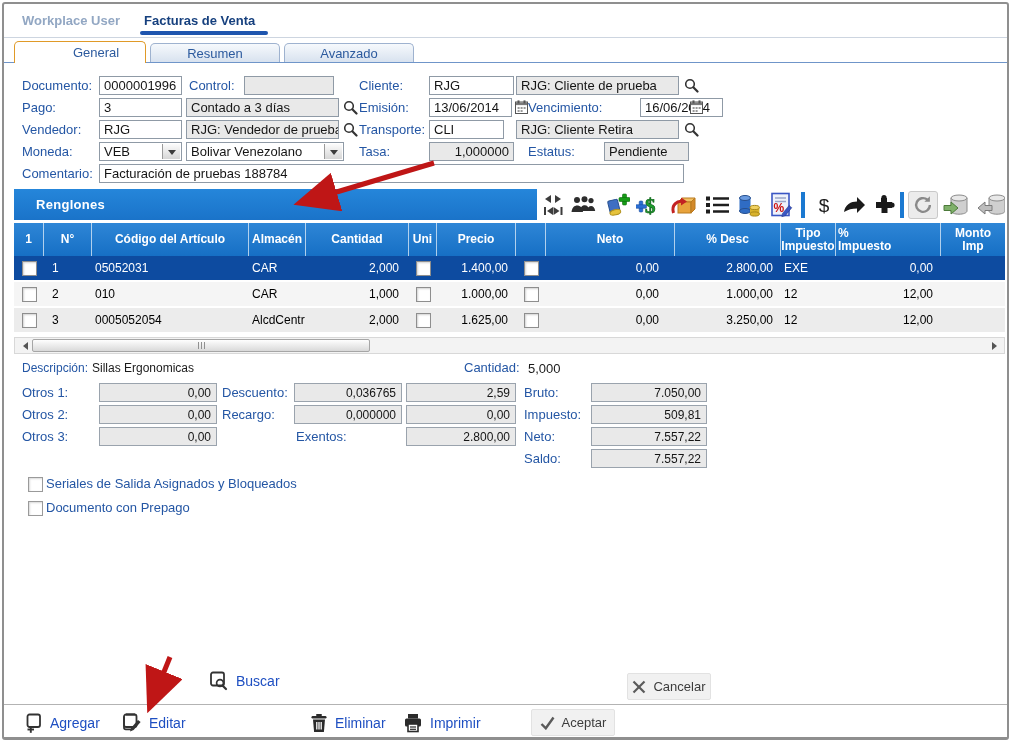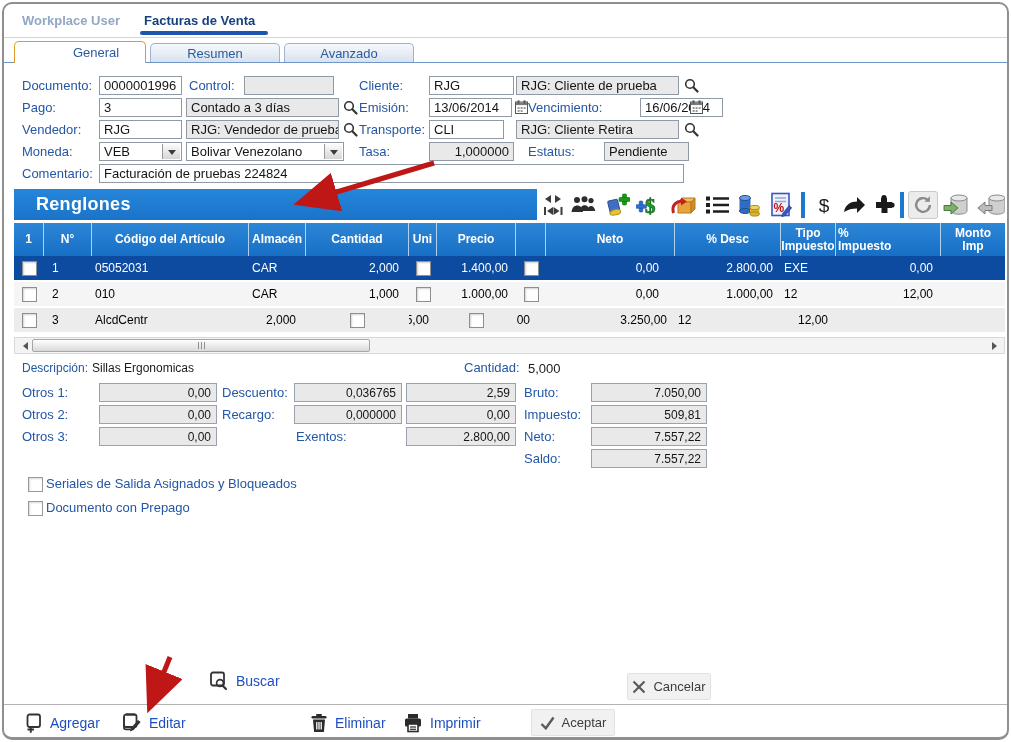--- a/index.html
+++ b/index.html
@@ -1,17 +1,17 @@
 <!DOCTYPE html>
 <html><head>
 <meta charset="utf-8">
 <style>
   html,body{margin:0;padding:0;background:#fff;}
   body{width:1011px;height:742px;position:relative;font-family:"Liberation Sans",sans-serif;overflow:hidden;}
-  .frame{position:absolute;inset:2px;border:2px solid #8f8f8f;border-bottom-width:3px;border-radius:10px;background:#fff;overflow:hidden;}
+  .frame{position:absolute;inset:2px;border:2px solid #8f8f8f;border-bottom-width:3px;border-radius:3px;background:#fff;overflow:hidden;}
 
   
   .toptab{position:absolute;font-size:13px;font-weight:bold;white-space:nowrap;cursor:default;}
   .toptab.inactive{color:#92a7c3;}
   .toptab.active{color:#16407e;}
   .toptab-underline{position:absolute;height:4px;background:#1e55ae;border-radius:2px;}
   .toptab-strip-line{position:absolute;left:0;right:0;height:1px;background:#cdd5e0;}
 
   
   .subtab{position:absolute;box-sizing:border-box;text-align:center;font-size:13px;color:#2c5a9e;border-radius:5px 5px 0 0;cursor:default;}
@@ -22,21 +22,21 @@
   
   .lbl{position:absolute;font-size:13px;color:#2456a4;white-space:nowrap;}
   .inp{position:absolute;height:19px;box-sizing:border-box;border:1px solid #8f9aa6;background:#fff;font-size:13px;color:#151515;padding:1px 4px;line-height:15px;white-space:nowrap;overflow:hidden;}
   .inp.ro{background:#e9e9e9;}
   .inp.num{text-align:right;}
   .icon-btn{position:absolute;width:16px;height:16px;display:flex;align-items:center;justify-content:center;}
   .dd{position:absolute;top:1px;bottom:1px;right:1px;width:17px;background:linear-gradient(#fcfcfc,#d6d6d6);border-left:1px solid #9a9a9a;display:flex;align-items:center;justify-content:center;}
   .dd::after{content:"";width:0;height:0;border:4px solid transparent;border-top:5px solid #3d3d3d;margin-top:5px;}
 
   
-  .section-bar{position:absolute;left:10px;top:185px;width:523px;height:31px;background:linear-gradient(#2586da,#1a73c9);color:#fff;font-weight:bold;font-size:18px;display:flex;align-items:center;padding-left:22px;box-sizing:border-box;letter-spacing:.3px;}
+  .section-bar{position:absolute;left:10px;top:185px;width:523px;height:31px;background:linear-gradient(#2586da,#1a73c9);color:#fff;font-weight:bold;font-size:13px;display:flex;align-items:center;padding-left:22px;box-sizing:border-box;letter-spacing:.3px;}
   .tbi{position:absolute;top:187px;width:28px;height:28px;display:flex;align-items:center;justify-content:center;cursor:default;}
   .tbi svg{display:block;}
   .tb-sep{position:absolute;top:188px;width:4px;height:26px;background:#1b79d1;}
   .tbi.boxed{background:#ececec;border:1px solid #c9c9c9;border-radius:3px;width:30px;height:28px;box-sizing:border-box;}
   .glyph-dollar{font-size:19px;color:#1c1c1c;font-weight:500;line-height:1;}
 
   
   .grid{position:absolute;left:10px;top:219px;width:991px;}
   .gridrow{display:grid;grid-template-columns:30px 48px 157px 57px 103px 28px 79px 30px 129px 106px 55px 105px 1fr;}
   .ghead{background:linear-gradient(#2e86d6,#166fc5);color:#fff;font-weight:bold;font-size:12px;height:33px;}
@@ -180,21 +180,21 @@
   <div class="inp" style="left:182px;top:138px;width:158px;">
     <span>Bolivar Venezolano</span>
     <span class="dd"></span>
   </div>
   <div class="lbl" style="left:355px;top:140px;">Tasa:</div>
   <div class="inp ro num" style="left:425px;top:138px;width:85px;">1,000000</div>
   <div class="lbl" style="left:524px;top:140px;">Estatus:</div>
   <div class="inp ro" style="left:600px;top:138px;width:85px;">Pendiente</div>
 
   <div class="lbl" style="left:18px;top:162px;">Comentario:</div>
-  <div class="inp" style="left:95px;top:160px;width:585px;">Facturación de pruebas 224824</div>
+  <div class="inp" style="left:95px;top:160px;width:585px;">Facturación de pruebas 188784</div>
 
   <div class="section-bar">Renglones</div>
 
   <span class="tbi" style="left:535px;">
     <svg width="26" height="24" viewBox="0 0 26 24" fill="#3c3c3c">
         <path d="M11 2L5 6l6 4z"></path>
         <path d="M15 2l6 4-6 4z"></path>
         <rect x="4" y="14" width="2" height="8"></rect>
         <path d="M13 14l-6 4 6 4z"></path>
         <path d="M13.5 14l6 4-6 4z"></path>
@@ -373,20 +373,21 @@
           <div class="tc ar pr8">1.000,00</div>
           <div class="tc ">12</div>
           <div class="tc ar pr8">12,00</div>
           <div class="tc "></div>
         </div>
         <div class="gridrow trow alt2">
           <div class="tc ac">
             <span class="cb"></span>
           </div>
           <div class="tc pl6">3</div>
+          <div class="tc ">0005052054</div>
           <div class="tc ">AlcdCentr</div>
           <div class="tc ar pr10">2,000</div>
           <div class="tc ac">
             <span class="cb"></span>
           </div>
           <div class="tc ar pr8">1.625,00</div>
           <div class="tc ac">
             <span class="cb"></span>
           </div>
           <div class="tc ar pr16">0,00</div>

